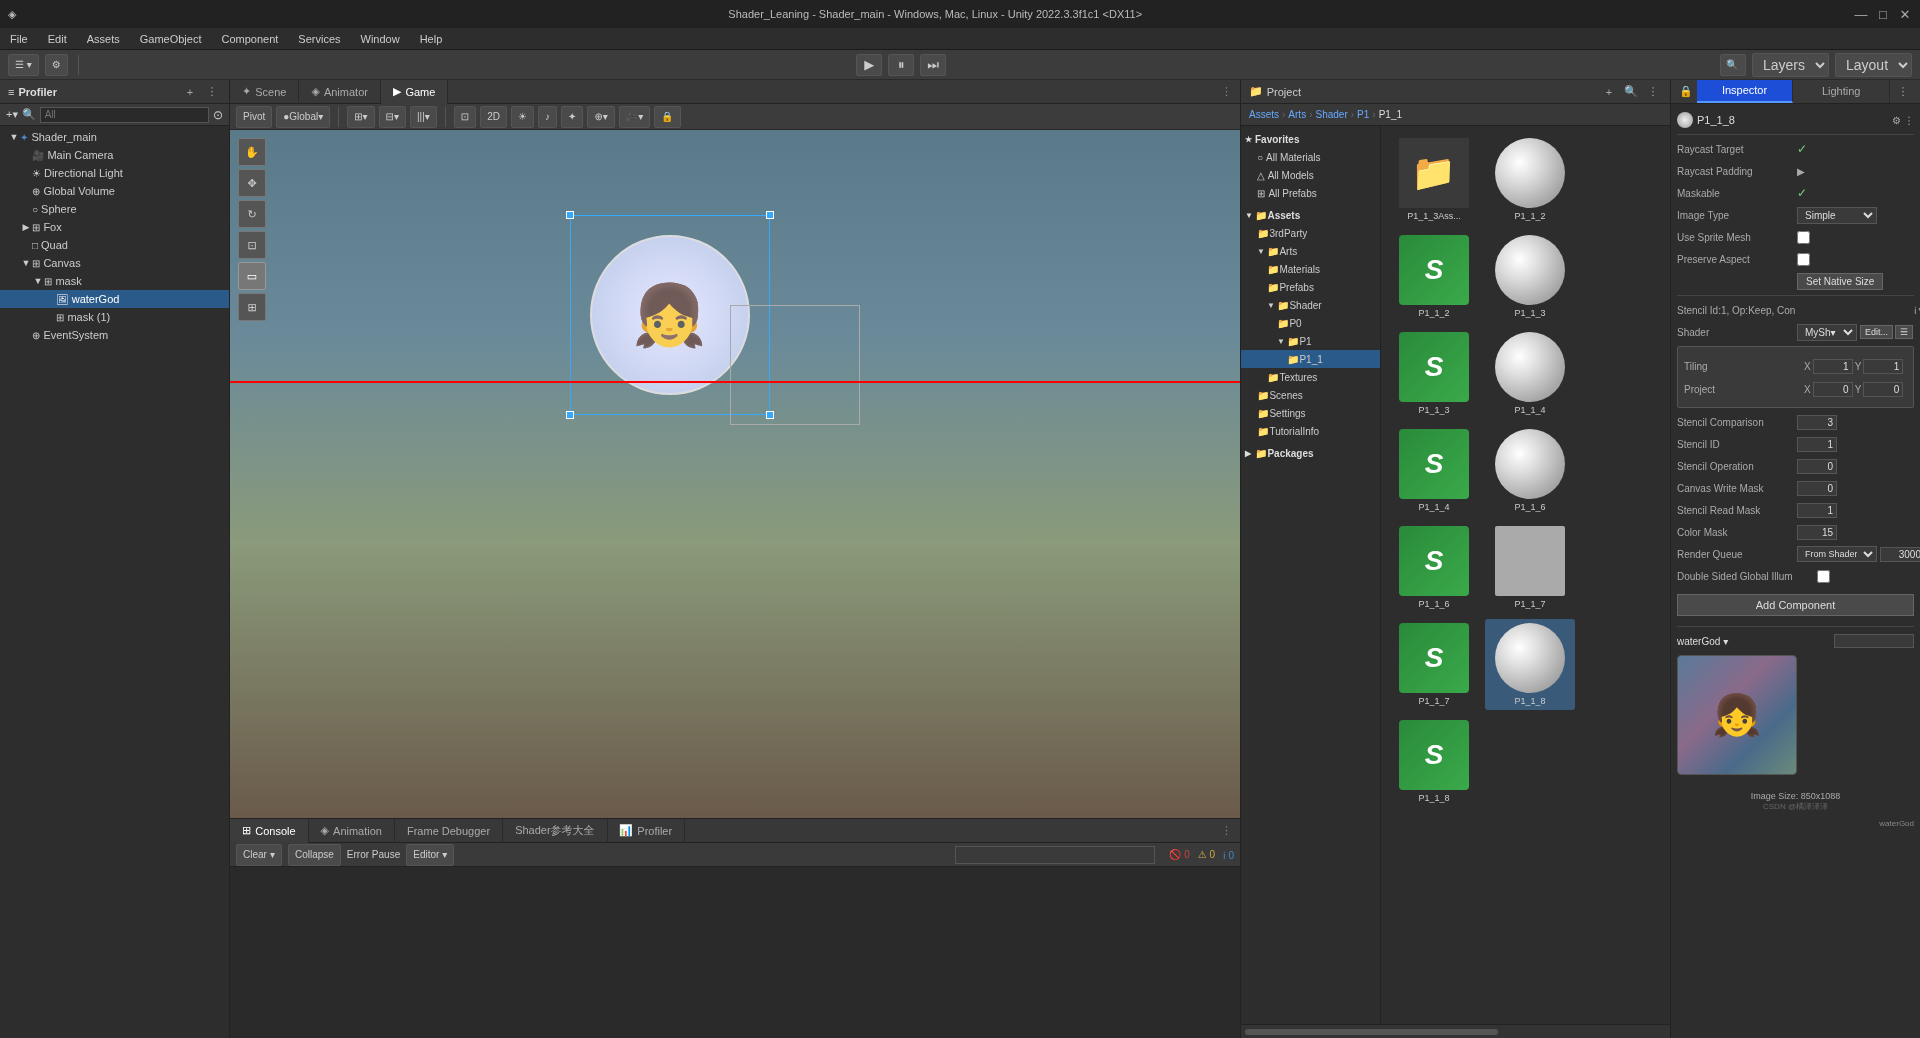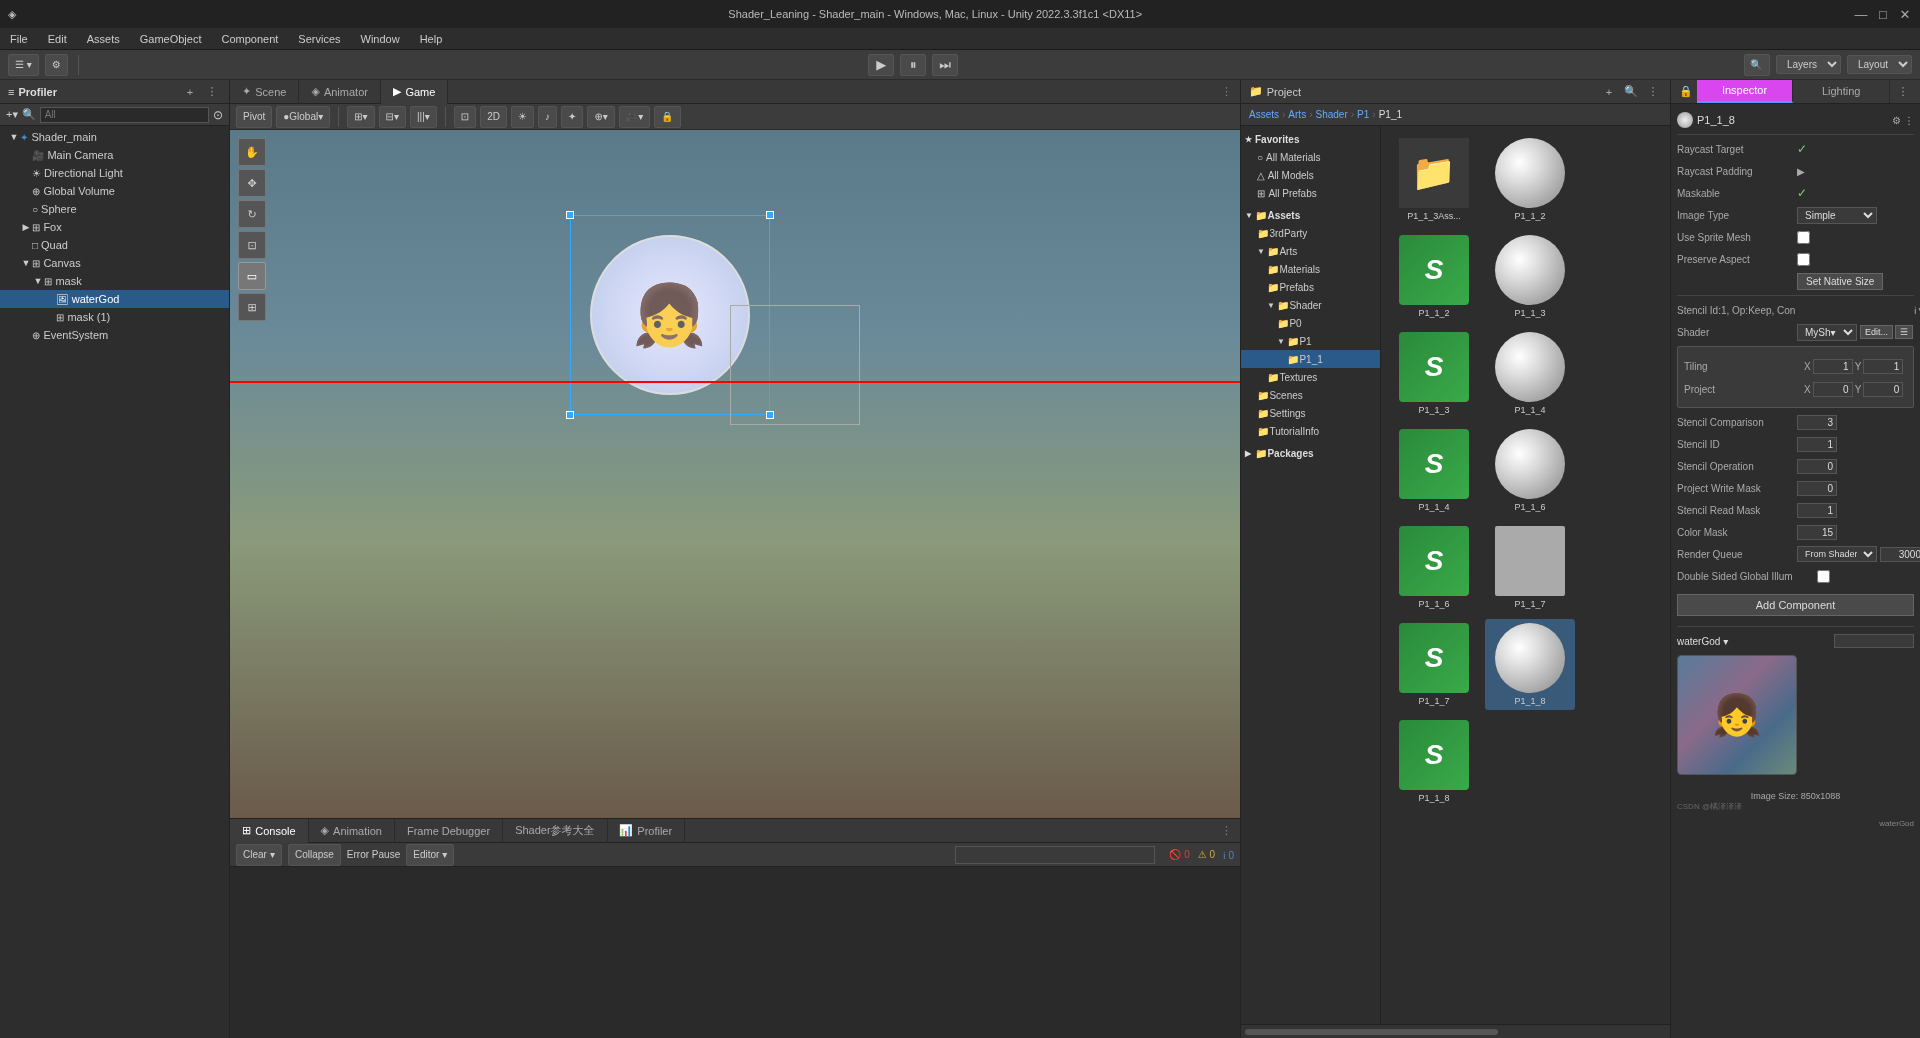--- a/index.html
+++ b/index.html
@@ -80,21 +80,21 @@
       color: #ccc;
       font-size: 13px;
       display: flex; align-items: center; justify-content: center;
       cursor: pointer;
     }
     .layers-dropdown {
       background: #4a4a4a;
       border: 1px solid #555;
       border-radius: 2px;
       color: #ccc;
-      font-size: 10px;
+      font-size: 14px;
       padding: 2px 6px;
       cursor: pointer;
     }
 
     
     #main-layout {
       display: flex;
       height: calc(1038px - 28px - 22px - 30px - 22px);
       
     }
@@ -359,21 +359,21 @@
       height: 24px;
       display: flex;
       align-items: center;
       justify-content: center;
       font-size: 11px;
       cursor: pointer;
       color: #aaa;
       border-right: 1px solid #2a2a2a;
     }
     .insp-tab.active {
-      background: #d946ef;
+      background: #1d4ed8;
       color: #fff;
       border-bottom: 2px solid #5599ff;
     }
     #inspector-content {
       flex: 1;
       overflow-y: auto;
       padding: 6px;
     }
     .insp-row {
       display: flex;
@@ -1034,21 +1034,21 @@
       </div>
 
       
       <div class="insp-row">
         <span class="insp-label">Stencil Operation</span>
         <input class="insp-number" value="0" style="">
       </div>
 
       
       <div class="insp-row">
-        <span class="insp-label">Project Write Mask</span>
+        <span class="insp-label">Canvas Write Mask</span>
         <input class="insp-number" value="0" style="">
       </div>
 
       
       <div class="insp-row">
         <span class="insp-label">Stencil Read Mask</span>
         <input class="insp-number" value="1" style="">
       </div>
 
       
@@ -1089,17 +1089,17 @@
 
       
       <div style="position:relative; margin-top:4px;">
         <div class="watergod-thumb">
           <div style="width:100%; height:100%; background: linear-gradient(135deg, #5a7a9a 0%, #8a6a8a 40%, #4a6a8a 70%, #6a8a7a 100%); display:flex; align-items:center; justify-content:center;">
             <span style="font-size:40px;">👧</span>
           </div>
         </div>
         <div style="position:absolute; bottom:-16px; right:0; font-size:8px; color:#888;">waterGod</div>
         <div class="img-size-label" style="margin-top:16px;">Image Size: 850x1088</div>
-        <div style="font-size:8px; color:#666; text-align:left;">CSDN @橘泽泽泽</div>
+        <div style="font-size:8px; color:#666; text-align:center;">CSDN @橘泽泽泽</div>
       </div>
     </div>
   </div>
 </div>
 
 </body></html>

